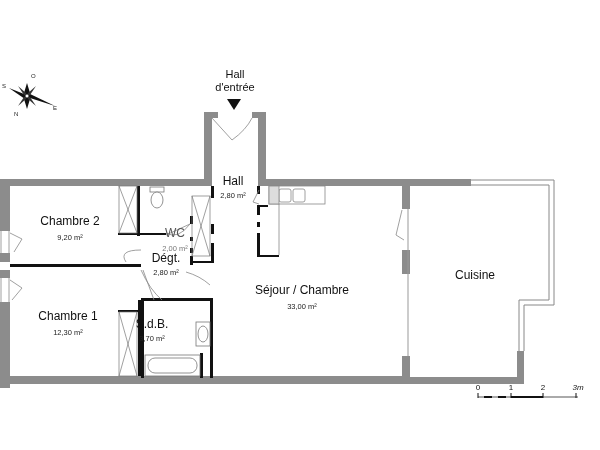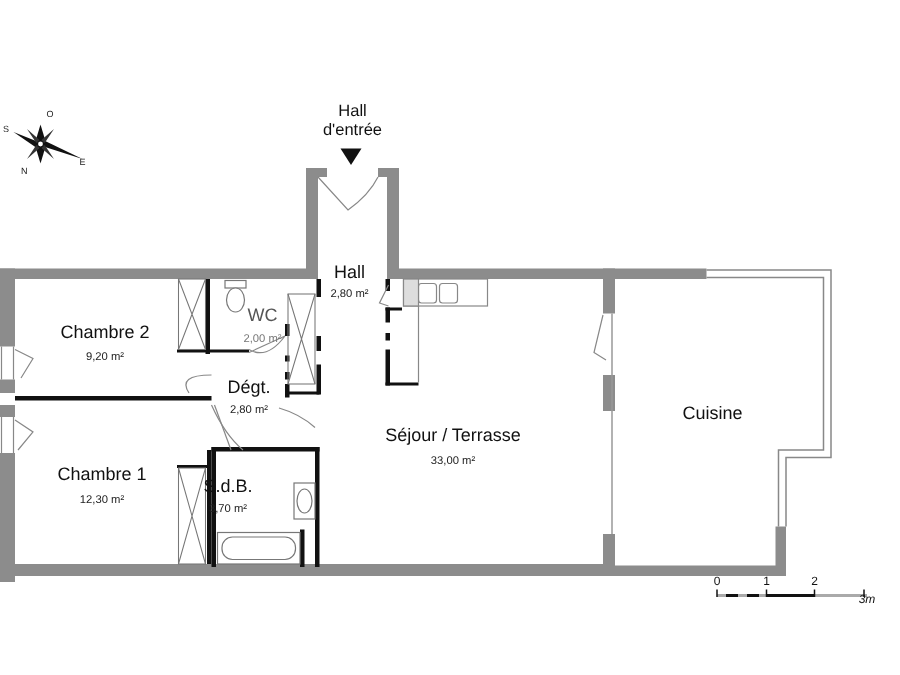--- a/index.html
+++ b/index.html
@@ -161,21 +161,21 @@
   <div>Hall</div>
   <div>d'entrée</div>
 </div>
 
 <div class="lbl" style="left:70px; top:214px;">
   <div class="room-name">Chambre 2</div>
   <div class="room-area">9,20 m²</div>
 </div>
 
 <div class="lbl" style="left:175px; top:203px;">
-  <div class="room-name" style="color:#555;">WC</div>
+  <div class="room-name" style="color:#555;margin-top:23px;">WC</div>
   <div class="room-area" style="color:#777;margin-top:4px;">2,00 m²</div>
 </div>
 
 <div class="lbl" style="left:233px; top:174px;">
   <div class="room-name">Hall</div>
   <div class="room-area" style="margin-top:3px;">2,80 m²</div>
 </div>
 
 <div class="lbl" style="left:166px; top:251px;">
   <div class="room-name">Dégt.</div>
@@ -186,24 +186,24 @@
   <div class="room-name">Chambre 1</div>
   <div class="room-area">12,30 m²</div>
 </div>
 
 <div class="lbl" style="left:152px; top:317px;">
   <div class="room-name">S.d.B.</div>
   <div class="room-area" style="margin-top:3px;">3,70 m²</div>
 </div>
 
 <div class="lbl" style="left:302px; top:283px;">
-  <div class="room-name">Séjour / Terrasse</div>
+  <div class="room-name">Séjour / Chambre</div>
   <div class="room-area">33,00 m²</div>
 </div>
 
 <div class="lbl" style="left:475px; top:268px;">
   <div class="room-name">Cuisine</div>
 </div>
 
 <div class="scale-t" style="left:478px; top:383px;">0</div>
 <div class="scale-t" style="left:511px; top:383px;">1</div>
 <div class="scale-t" style="left:543px; top:383px;">2</div>
-<div class="scale-t" style="left:578px; top:395px;font-style:italic;">3m</div>
+<div class="scale-t" style="left:578px; top:383px;font-style:italic;">3m</div>
 
 </body></html>

